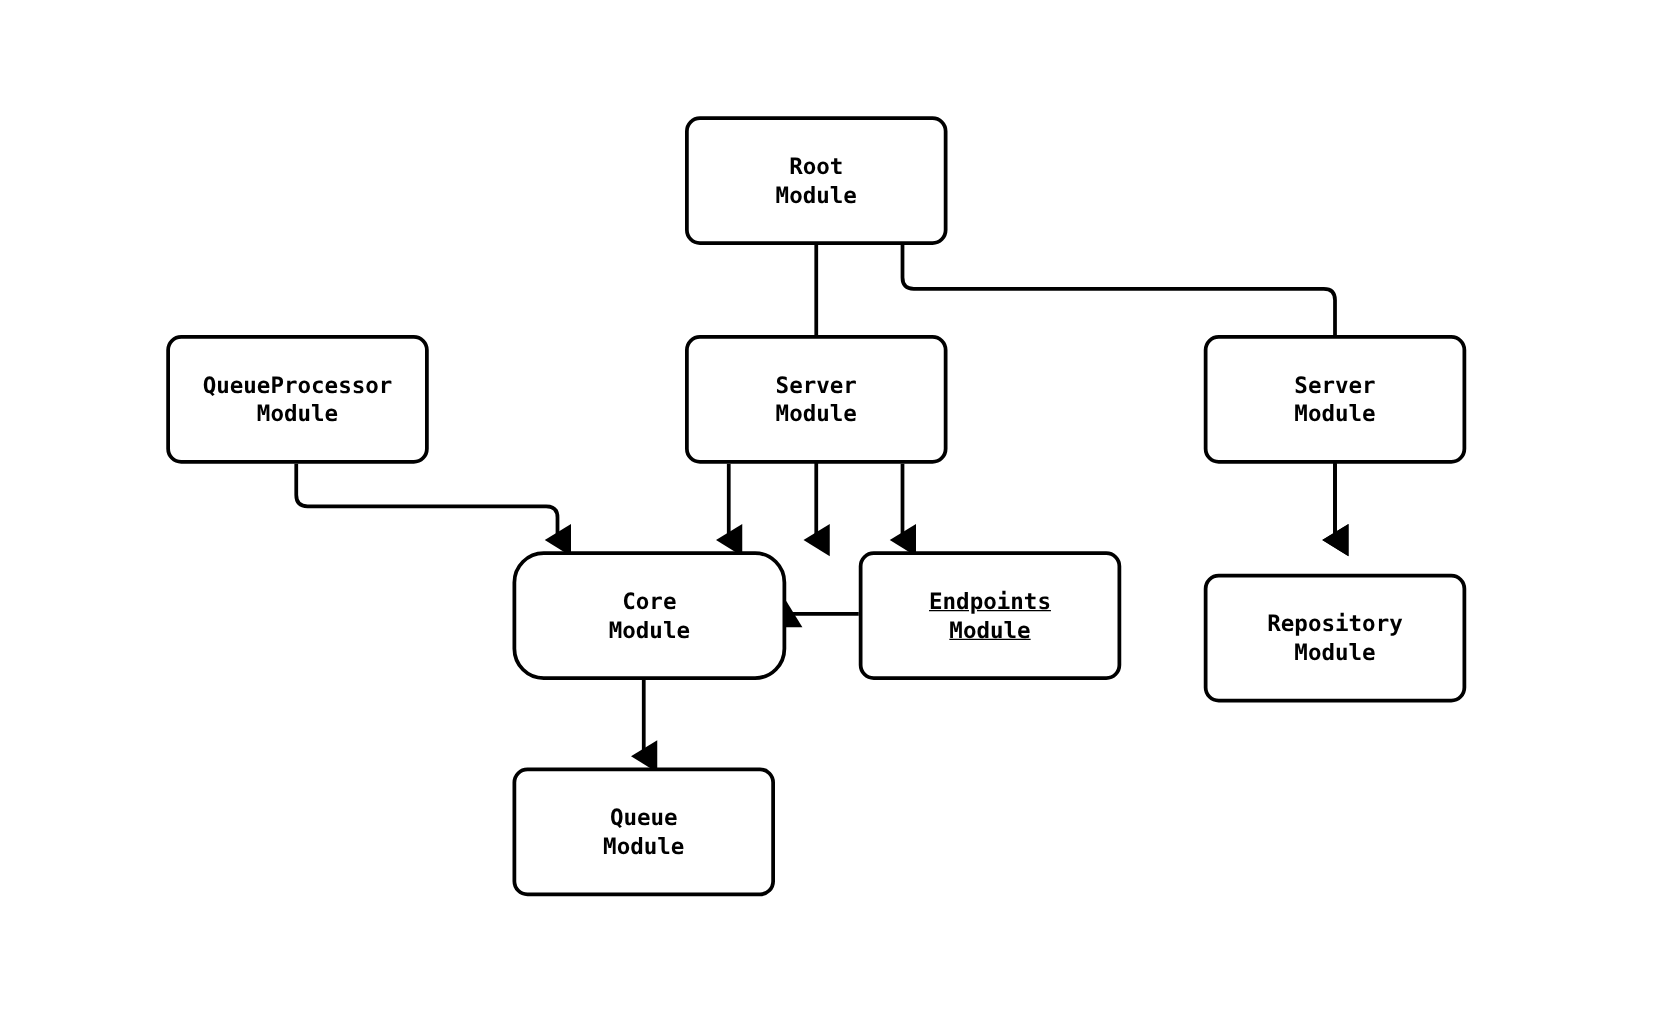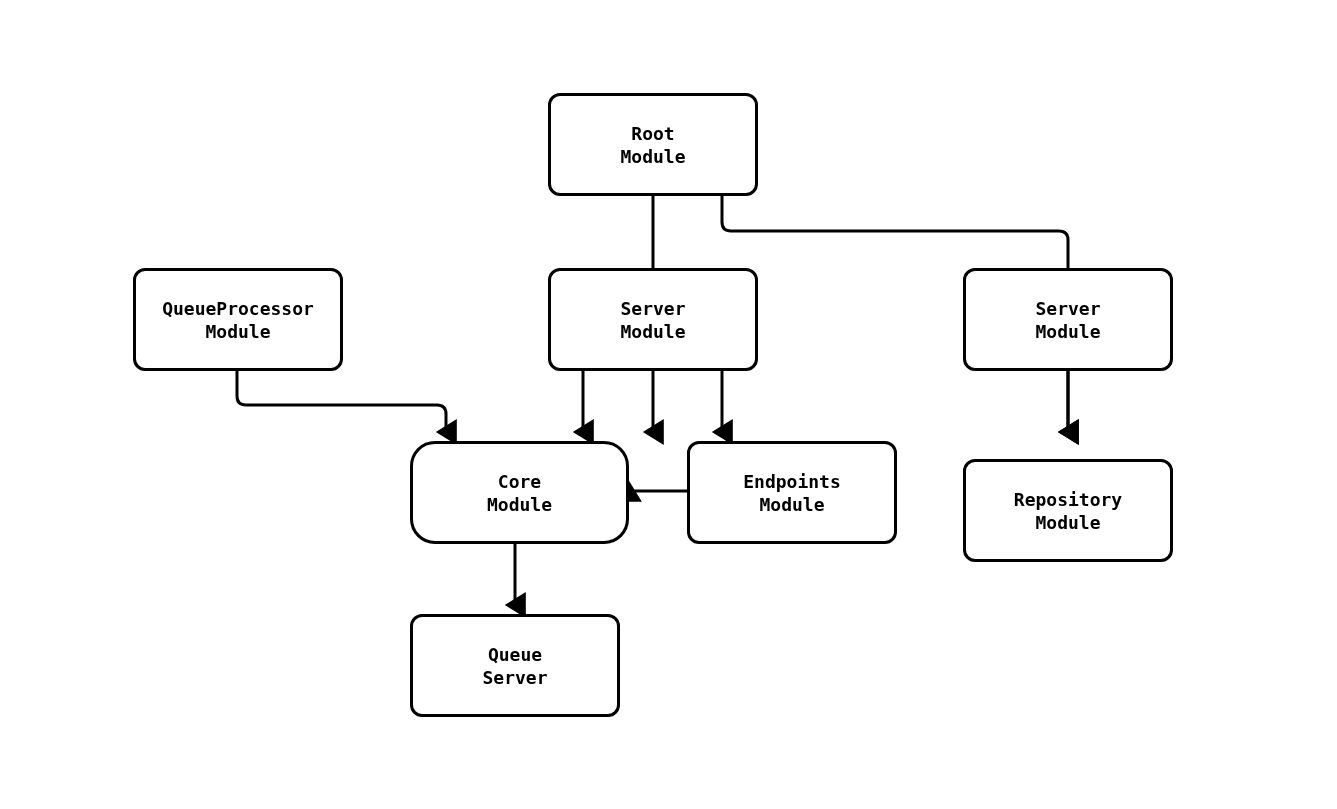--- a/index.html
+++ b/index.html
@@ -100,28 +100,28 @@
   <div class="node" style="left:963px; top:268px; width:210px; height:103px;">
     <span class="node-label">Server
 Module</span>
   </div>
 
   <div class="node" style="left:410px; top:441px; width:219px; height:103px;border-radius:25px;">
     <span class="node-label">Core
 Module</span>
   </div>
 
-  <div class="node" style="left:687px; top:441px; width:210px; height:103px;">
+  <div class="node" style="left:687px; top:441px; width:210px; height:103px;text-decoration:underline;">
     <span class="node-label">Endpoints
 Module</span>
   </div>
 
   <div class="node" style="left:963px; top:459px; width:210px; height:103px;">
     <span class="node-label">Repository
 Module</span>
   </div>
 
   <div class="node" style="left:410px; top:614px; width:210px; height:103px;">
     <span class="node-label">Queue
-Server</span>
+Module</span>
   </div>
 
 </div>
 
 </body></html>

